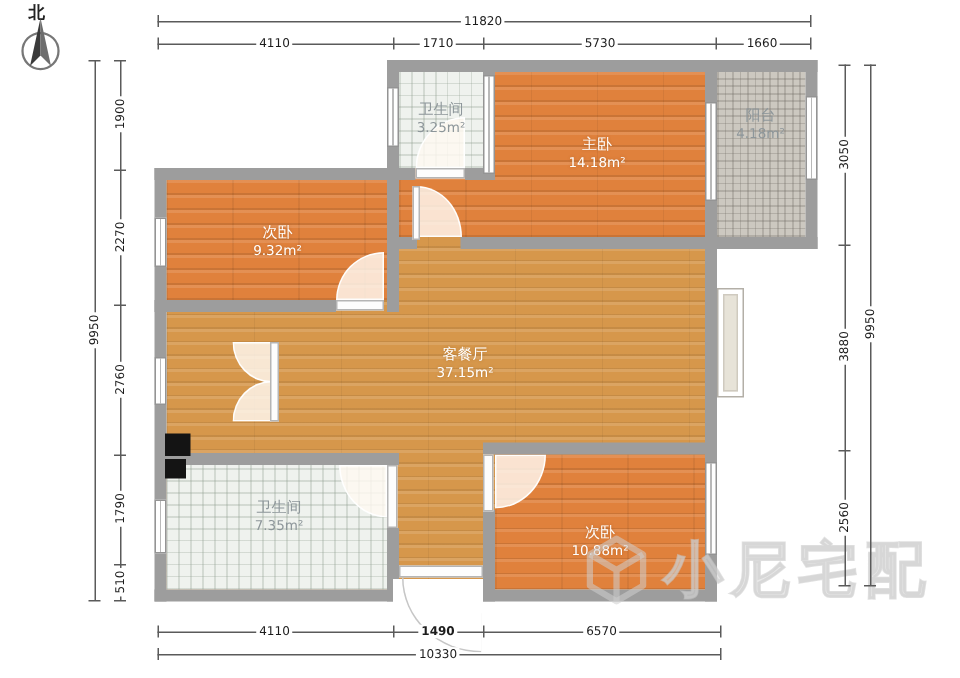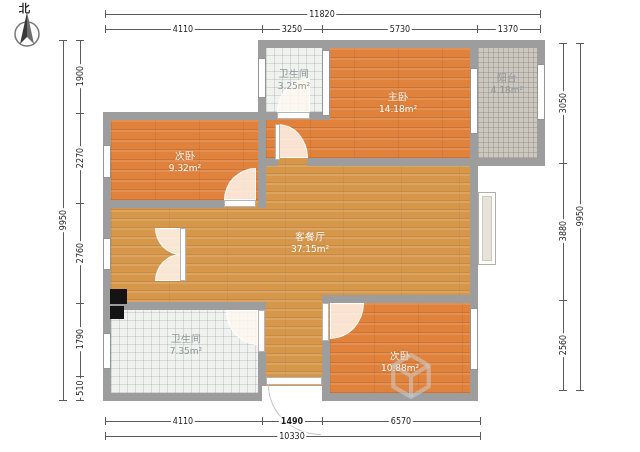--- a/index.html
+++ b/index.html
@@ -156,20 +156,21 @@
       <div class="area">10.88m²</div>
   </div>
 
   <div class="wm" style="left:388px;top:352px;">
     <svg width="46" height="48" viewBox="0 0 44 46">
       <g fill="none" stroke="rgba(205,205,205,0.55)" stroke-width="4" stroke-linejoin="round">
         <path d="M22 3 L39 13 L39 33 L22 43 L5 33 L5 13 Z"></path>
         <path d="M22 23 L39 13 M22 23 L5 13 M22 23 L22 43"></path>
       </g>
     </svg>
+    <span>小尼宅配</span>
   </div>
 
   <div class="compass-label" style="left:19px;top:1px;">北</div>
   <svg class="abs" style="left:8px;top:10px;" width="38" height="40" viewBox="0 0 38 40">
     <circle cx="19" cy="24" r="12" fill="none" stroke="#777" stroke-width="1.5"></circle>
     <path d="M19 2 L12 34 L19 27 Z" fill="#3a3a3a"></path>
     <path d="M19 2 L26 34 L19 27 Z" fill="#6d6d6d"></path>
   </svg>
 
   <div class="dl-h" style="left:105px;top:14px;width:435px;"></div>
@@ -177,23 +178,23 @@
   <div class="tk-v" style="left:540px;top:10px;"></div>
   <div class="dlab" style="left:322px;top:14px;">11820</div>
 
   <div class="dl-h" style="left:105px;top:29px;width:435px;"></div>
   <div class="tk-v" style="left:105px;top:25px;"></div>
   <div class="tk-v" style="left:262px;top:25px;"></div>
   <div class="tk-v" style="left:322px;top:25px;"></div>
   <div class="tk-v" style="left:477px;top:25px;"></div>
   <div class="tk-v" style="left:540px;top:25px;"></div>
   <div class="dlab" style="left:183px;top:29px;">4110</div>
-  <div class="dlab" style="left:292px;top:29px;">3250</div>
+  <div class="dlab" style="left:292px;top:29px;">1710</div>
   <div class="dlab" style="left:400px;top:29px;">5730</div>
-  <div class="dlab" style="left:508px;top:29px;">1370</div>
+  <div class="dlab" style="left:508px;top:29px;">1660</div>
 
   <div class="dl-h" style="left:105px;top:421px;width:375px;"></div>
   <div class="tk-v" style="left:105px;top:417px;"></div>
   <div class="tk-v" style="left:262px;top:417px;"></div>
   <div class="tk-v" style="left:322px;top:417px;"></div>
   <div class="tk-v" style="left:480px;top:417px;"></div>
   <div class="dlab" style="left:183px;top:421px;">4110</div>
   <div class="dlab" style="left:292px;top:421px;font-weight:bold;">1490</div>
   <div class="dlab" style="left:401px;top:421px;">6570</div>
 

